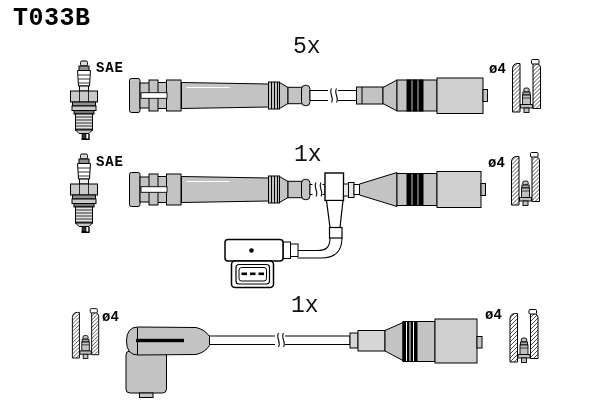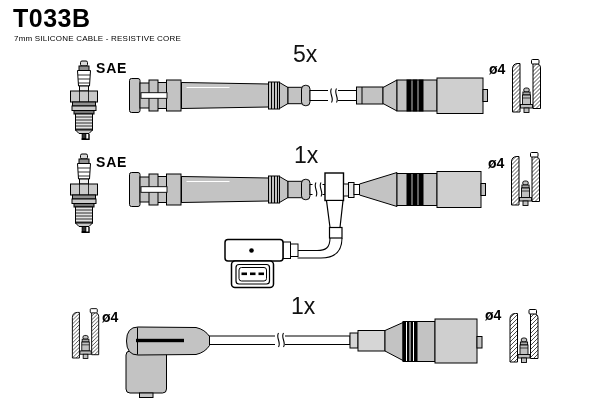--- a/index.html
+++ b/index.html
@@ -1,28 +1,28 @@
 <!DOCTYPE html>
 <html><head>
 <meta charset="utf-8">
 <style>
   html,body{margin:0;padding:0;background:#fff;}
   .stage{
     position:relative;width:600px;height:400px;background:#fff;overflow:hidden;
-    font-family:Liberation Sans, sans-serif;color:#000;
+    font-family:Liberation Mono, monospace;color:#000;
   }
   .stage svg{position:absolute;left:0;top:0;}
   .txt{position:absolute;white-space:nowrap;line-height:1;}
   .pn{left:13px;top:6px;font-size:25px;font-weight:bold;letter-spacing:0.5px;}
   .sub{left:14px;top:35px;font-size:8px;letter-spacing:0.2px;}
   .logo{left:394px;top:7px;font-size:25px;font-weight:800;letter-spacing:3.5px;color:#b3b3b3;}
   .logo .stripe{position:absolute;left:-2px;right:0;height:1.8px;background:#fff;}
   .logo .s1{top:8.5px;} .logo .s2{top:13px;} .logo .s3{top:17.5px;}
   .qty{font-size:23px;color:#111;}
-  .q1{left:293px;top:43px;} .q2{left:294px;top:144px;} .q3{left:291px;top:295px;}
+  .q1{left:293px;top:36px;} .q2{left:294px;top:144px;} .q3{left:291px;top:295px;}
   .sae{font-size:14px;font-weight:bold;letter-spacing:0.8px;}
   .sae1{left:96px;top:61px;} .sae2{left:96px;top:155px;}
   .dia{font-size:14px;font-weight:bold;}
   .d1{left:489px;top:62px;} .d2{left:488px;top:156px;}
   .d3r{left:485px;top:308px;} .d3l{left:102px;top:310px;}
 </style>
 </head>
 <body>
 
 <div class="stage">
@@ -172,21 +172,20 @@
         <path d="M406.5,322 V361 M410,322 V361 M413.5,322 V361" stroke="#fff" fill="none"></path>
         <rect x="417" y="321.5" width="18" height="40" fill="#c3c3c3"></rect>
         <rect x="435" y="319" width="42" height="44" fill="#cfcfcf"></rect>
         <rect x="477" y="336.5" width="5" height="11.5" fill="#c3c3c3"></rect>
       </g>
       <use href="#cup" transform="translate(508,312)"></use>
     </g>
   </svg>
 
   <div class="txt pn">T033B</div>
-  <div class="txt sub">7mm SILICONE CABLE - RESISTIVE CORE</div>
 
   <div class="txt qty q1">5x</div>
   <div class="txt qty q2">1x</div>
   <div class="txt qty q3">1x</div>
 
   <div class="txt sae sae1">SAE</div>
   <div class="txt sae sae2">SAE</div>
 
   <div class="txt dia d1">ø4</div>
   <div class="txt dia d2">ø4</div>

